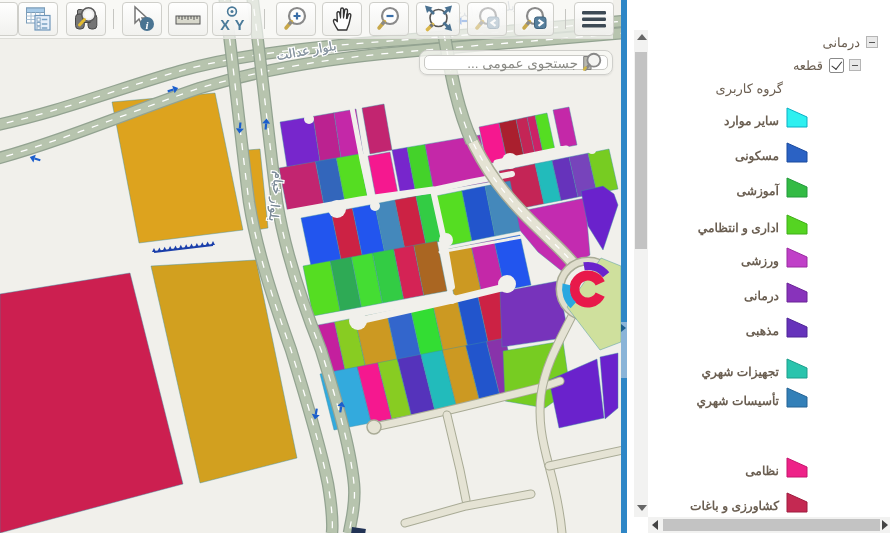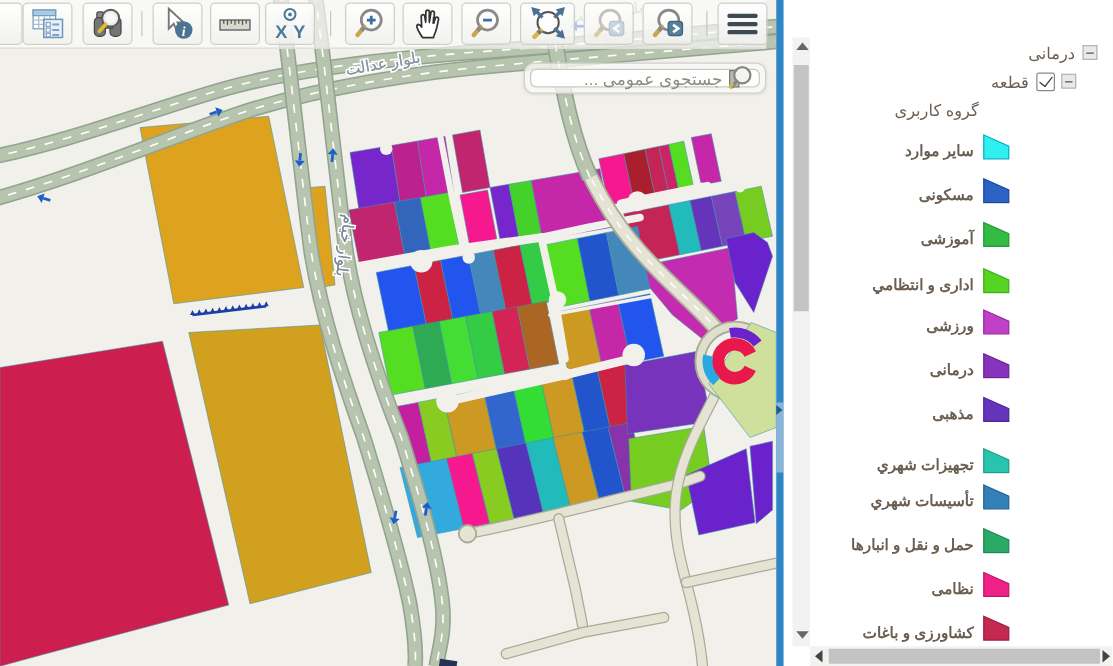--- a/index.html
+++ b/index.html
@@ -407,26 +407,20 @@
             <polygon points="1,1 21,10 21,20 1,20" fill="#29c4ad" stroke="#1d9e8b" stroke-width="1"></polygon>
           </svg>
           <span class="legtxt">تجهیزات شهري</span>
         </div>
 <div class="leg" style="top:357px">
           <svg width="22" height="21" viewBox="0 0 22 21">
             <polygon points="1,1 21,10 21,20 1,20" fill="#3380b8" stroke="#246394" stroke-width="1"></polygon>
           </svg>
           <span class="legtxt">تأسیسات شهري</span>
         </div>
-<div class="leg" style="top:392px">
-          <svg width="22" height="21" viewBox="0 0 22 21">
-            <polygon points="1,1 21,10 21,20 1,20" fill="#2aaa66" stroke="#1e8a50" stroke-width="1"></polygon>
-          </svg>
-          <span class="legtxt">حمل و نقل و انبارها</span>
-        </div>
 <div class="leg" style="top:427px">
           <svg width="22" height="21" viewBox="0 0 22 21">
             <polygon points="1,1 21,10 21,20 1,20" fill="#ee2288" stroke="#c4156c" stroke-width="1"></polygon>
           </svg>
           <span class="legtxt">نظامی</span>
         </div>
 <div class="leg" style="top:462px">
           <svg width="22" height="21" viewBox="0 0 22 21">
             <polygon points="1,1 21,10 21,20 1,20" fill="#c42952" stroke="#9e1c3e" stroke-width="1"></polygon>
           </svg>

